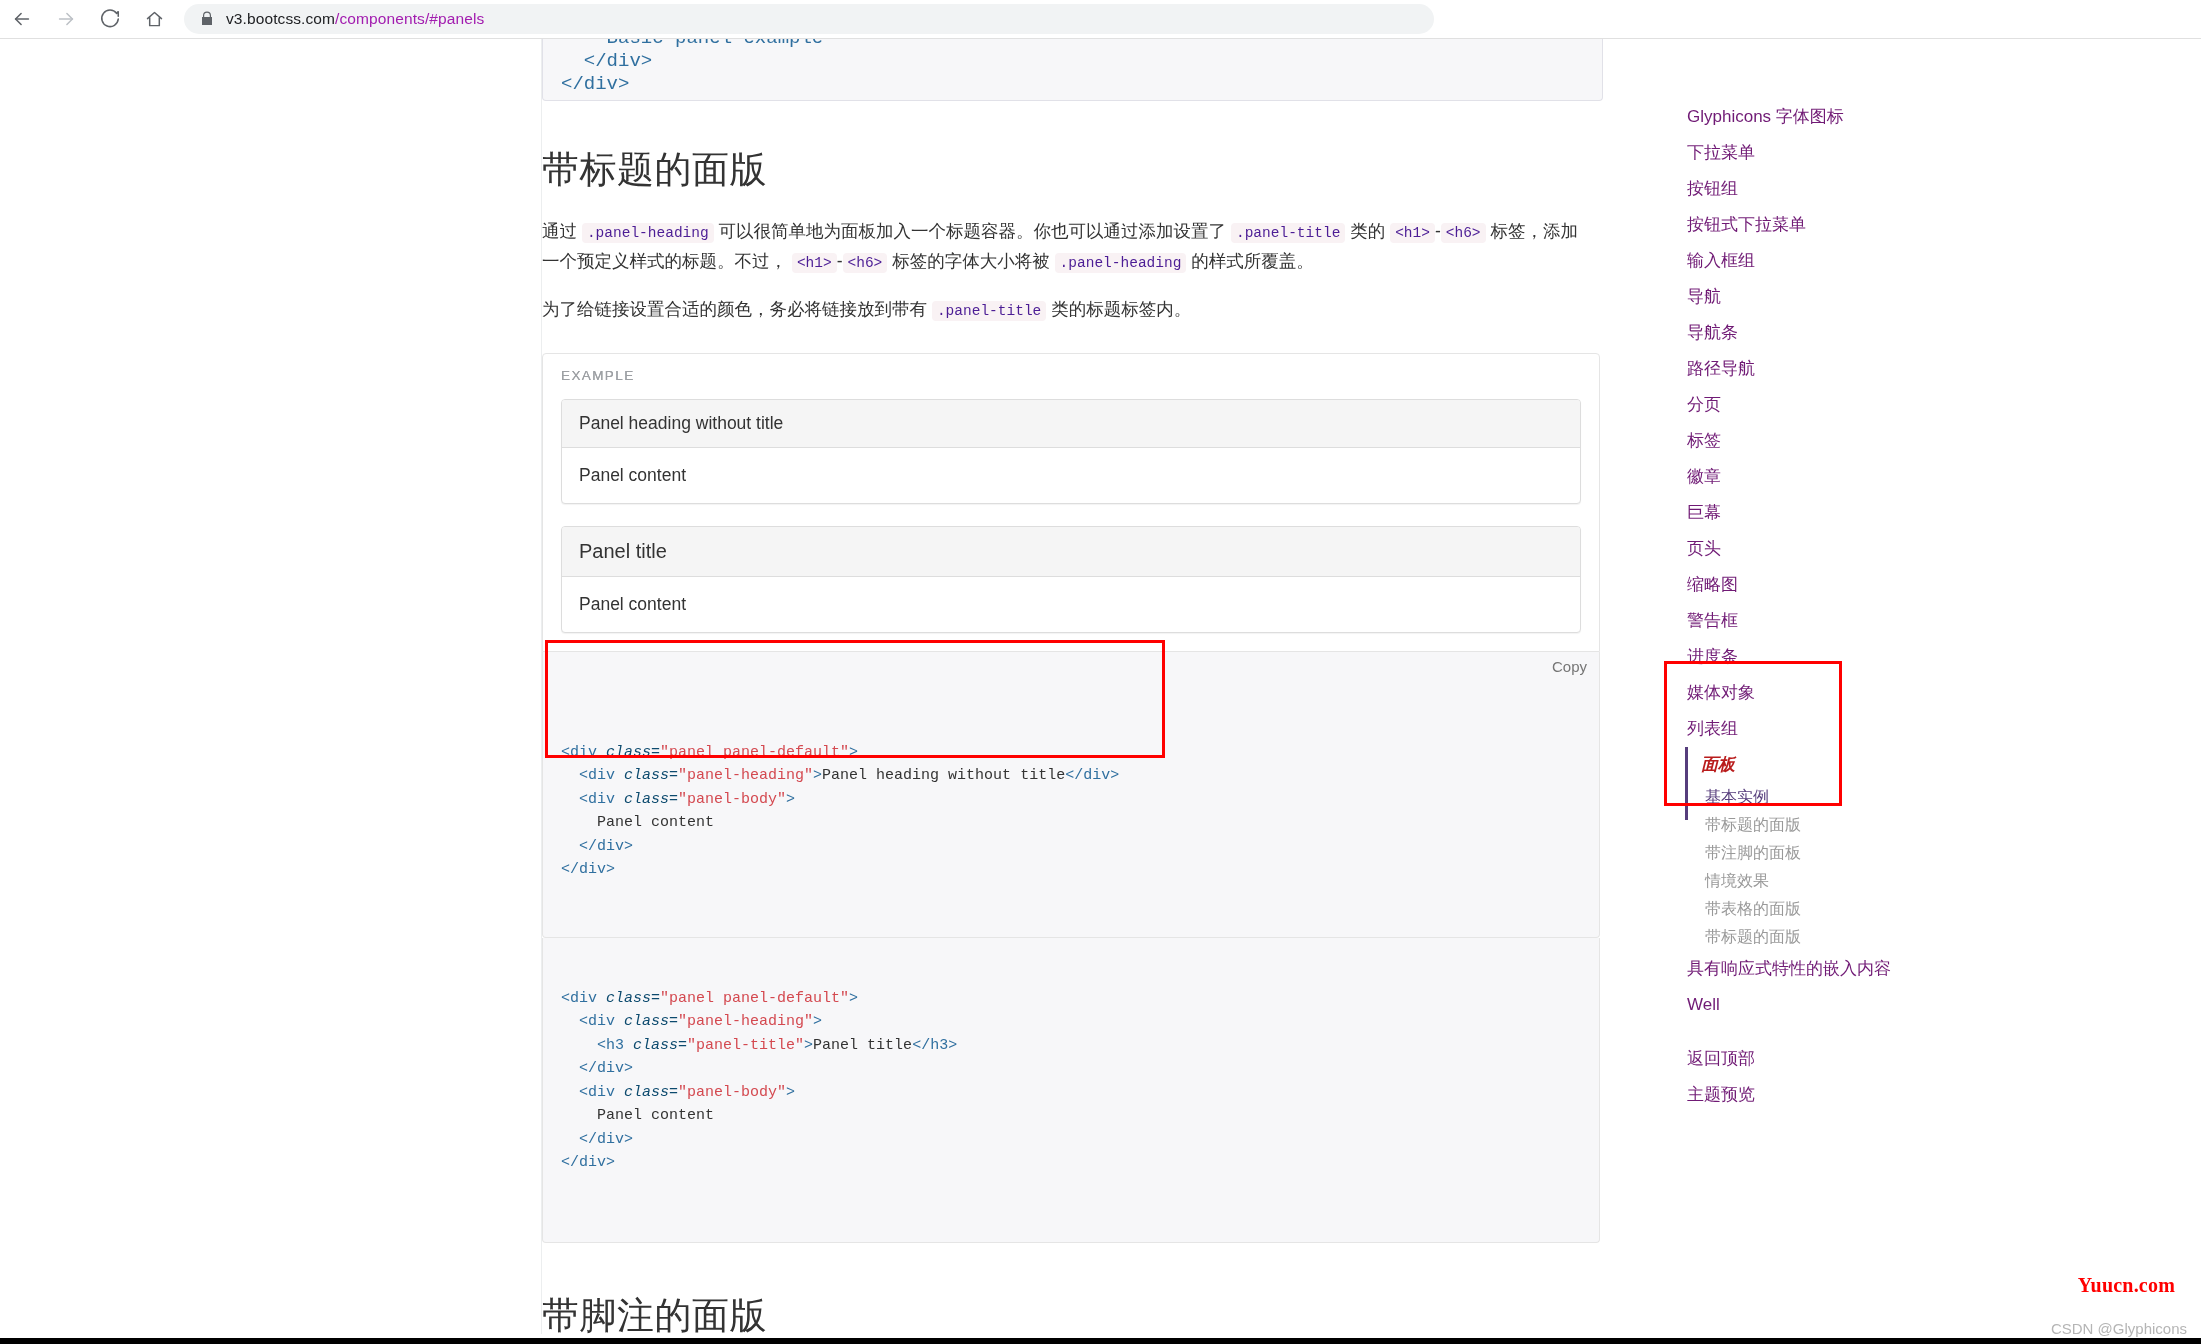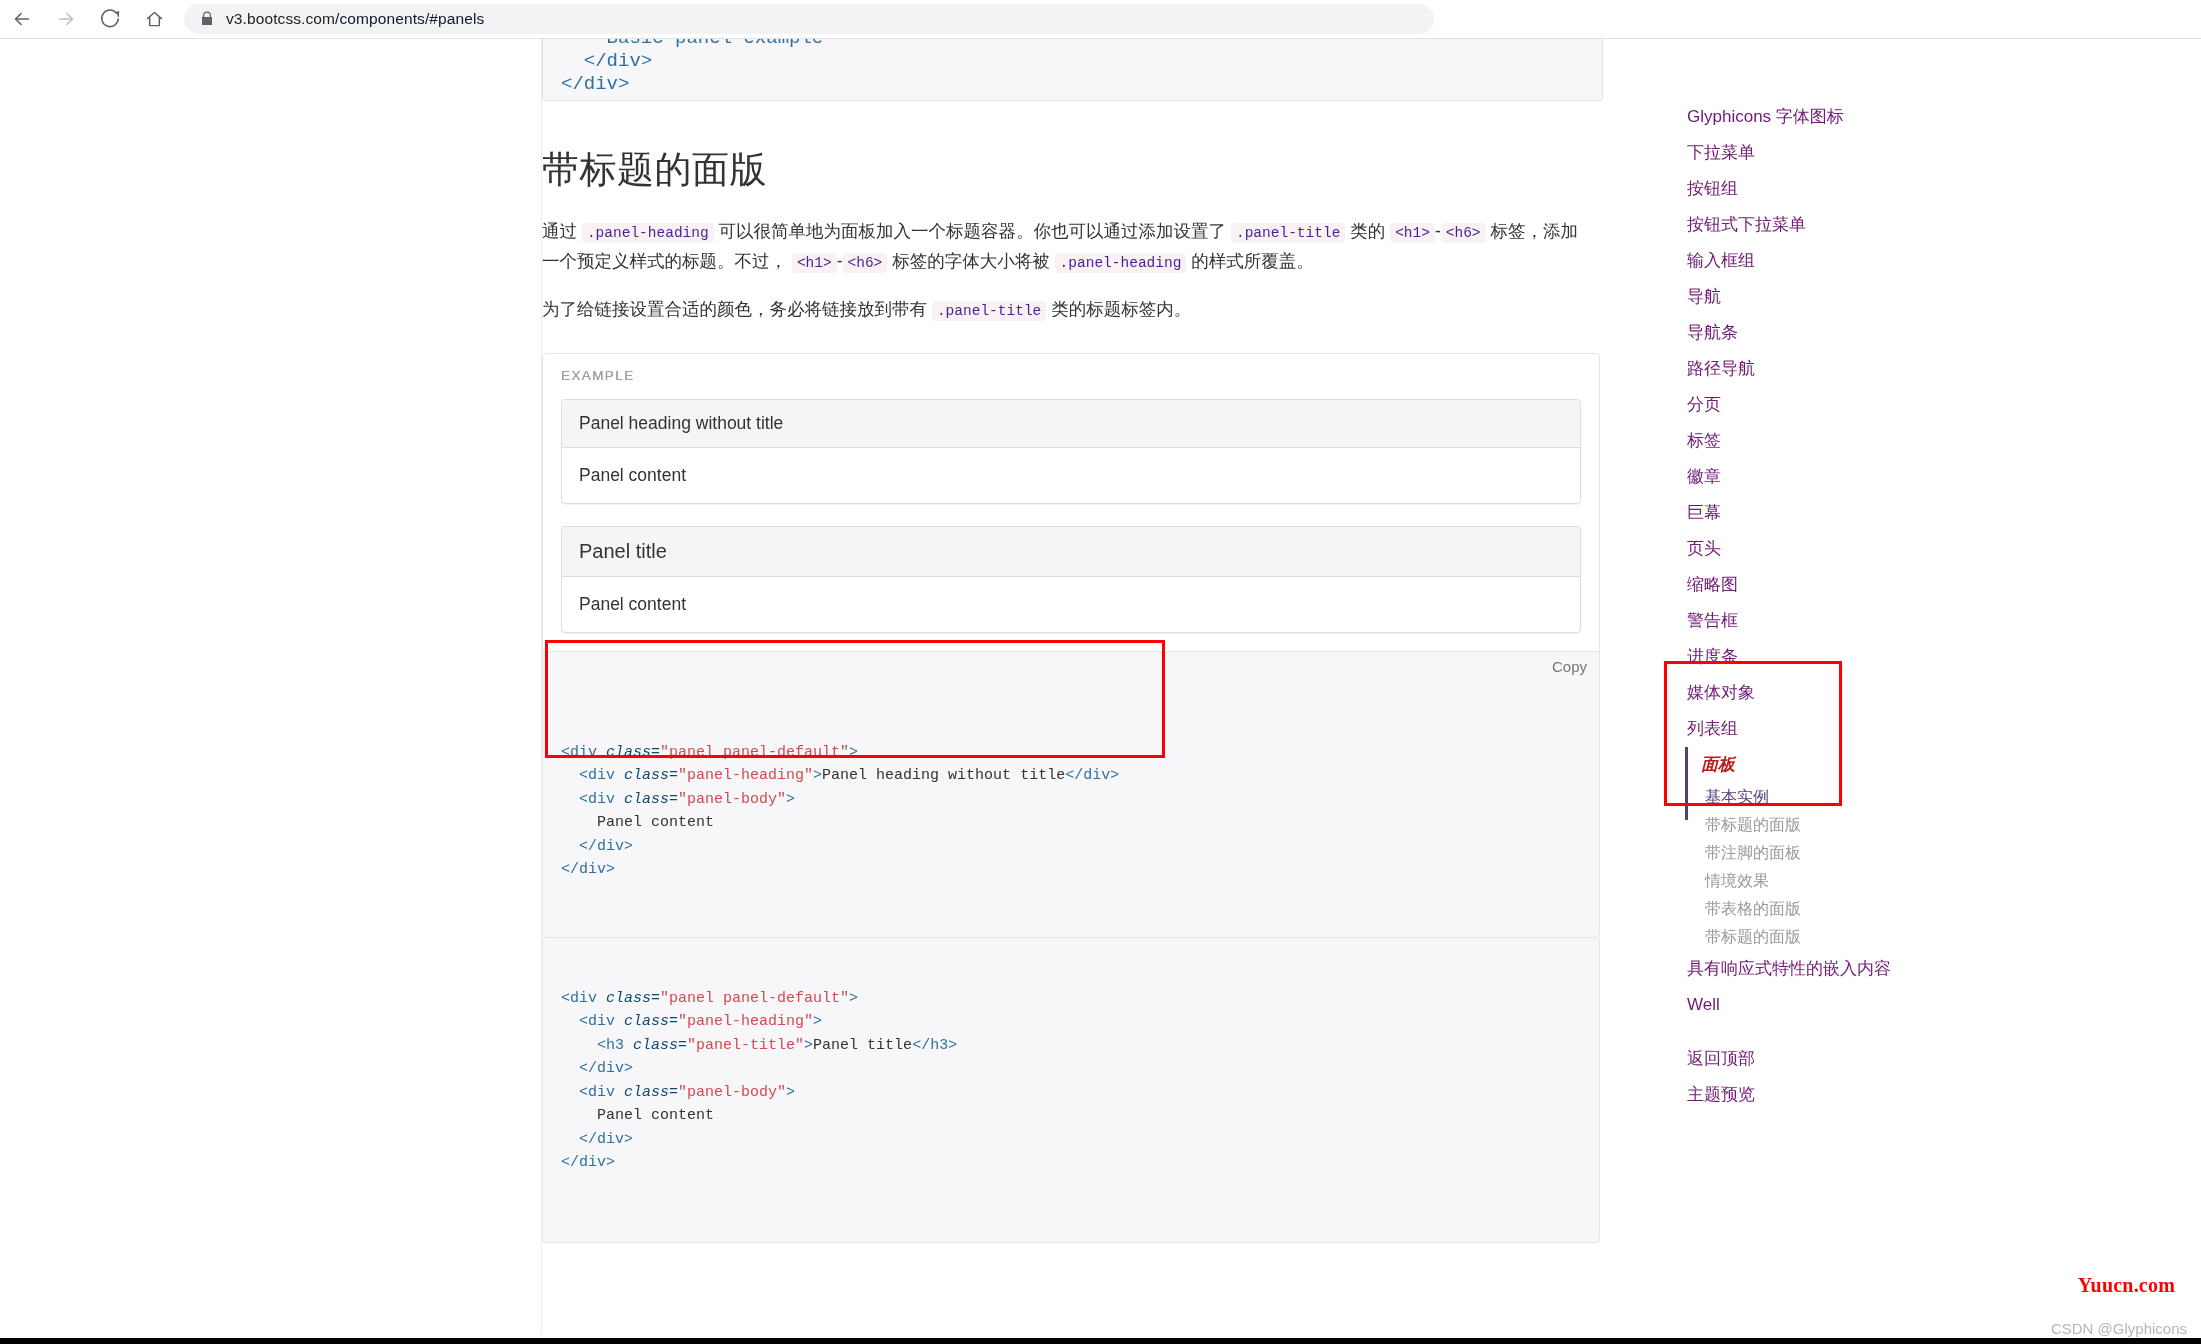--- a/index.html
+++ b/index.html
@@ -29,21 +29,21 @@
     background: #f1f3f4;
     border-radius: 16px;
     display: flex; align-items: center;
     padding: 0 16px;
   }
   #omnibox .lock { margin-right: 12px; color: #5f6368; display:flex; }
   #url-text {
     font-size: 15.5px; color: #202124; letter-spacing: .1px;
     white-space: nowrap;
   }
-  #url-text .dim { color: #0f172a; }
+  #url-text .dim { color: #a21caf; }
 
   
   #viewport {
     position: absolute; left: 0; top: 38px;
     width: 2201px; height: 1296px;
     background: #ffffff;
     border-top: 1px solid #e0e0e0;
     overflow: hidden;
   }
 
@@ -310,20 +310,21 @@
 
     <div class="highlight-wrap" style="width:1058px; padding-top:18px; padding-bottom:8px;">
       <button class="copy-btn">Copy</button>
       <div id="snippet1"><div><span></span><span class="tag">&lt;div </span><span class="attr">class=</span><span class="val">"panel panel-default"</span><span class="tag">&gt;</span></div><div><span>  </span><span class="tag">&lt;div </span><span class="attr">class=</span><span class="val">"panel-heading"</span><span class="tag">&gt;</span><span class="txt">Panel heading without title</span><span class="tag">&lt;/div&gt;</span></div><div><span>  </span><span class="tag">&lt;div </span><span class="attr">class=</span><span class="val">"panel-body"</span><span class="tag">&gt;</span></div><div><span>    </span><span class="txt">Panel content</span></div><div><span>  </span><span class="tag">&lt;/div&gt;</span></div><div><span></span><span class="tag">&lt;/div&gt;</span></div></div>
     </div>
 
     <div class="highlight-wrap" style="width:1058px; border-top:0; padding-top:2px; padding-bottom:20px; border-radius:0 0 4px 4px;">
       <div id="snippet2"><div><span></span><span class="tag">&lt;div </span><span class="attr">class=</span><span class="val">"panel panel-default"</span><span class="tag">&gt;</span></div><div><span>  </span><span class="tag">&lt;div </span><span class="attr">class=</span><span class="val">"panel-heading"</span><span class="tag">&gt;</span></div><div><span>    </span><span class="tag">&lt;h3 </span><span class="attr">class=</span><span class="val">"panel-title"</span><span class="tag">&gt;</span><span class="txt">Panel title</span><span class="tag">&lt;/h3&gt;</span></div><div><span>  </span><span class="tag">&lt;/div&gt;</span></div><div><span>  </span><span class="tag">&lt;div </span><span class="attr">class=</span><span class="val">"panel-body"</span><span class="tag">&gt;</span></div><div><span>    </span><span class="txt">Panel content</span></div><div><span>  </span><span class="tag">&lt;/div&gt;</span></div><div><span></span><span class="tag">&lt;/div&gt;</span></div></div>
     </div>
 
+    <h2 class="section-title" style="margin-top:48px;">带脚注的面版</h2>
 
   </div>
 
   <div class="annot-rect" style="left:545px; top:601px; width:620px; height:118px;"></div>
 
   <div id="sidebar">
     <div id="side-list">
         <a class="side-link" href="#">Glyphicons 字体图标</a>
         <a class="side-link" href="#">下拉菜单</a>
         <a class="side-link" href="#">按钮组</a>

